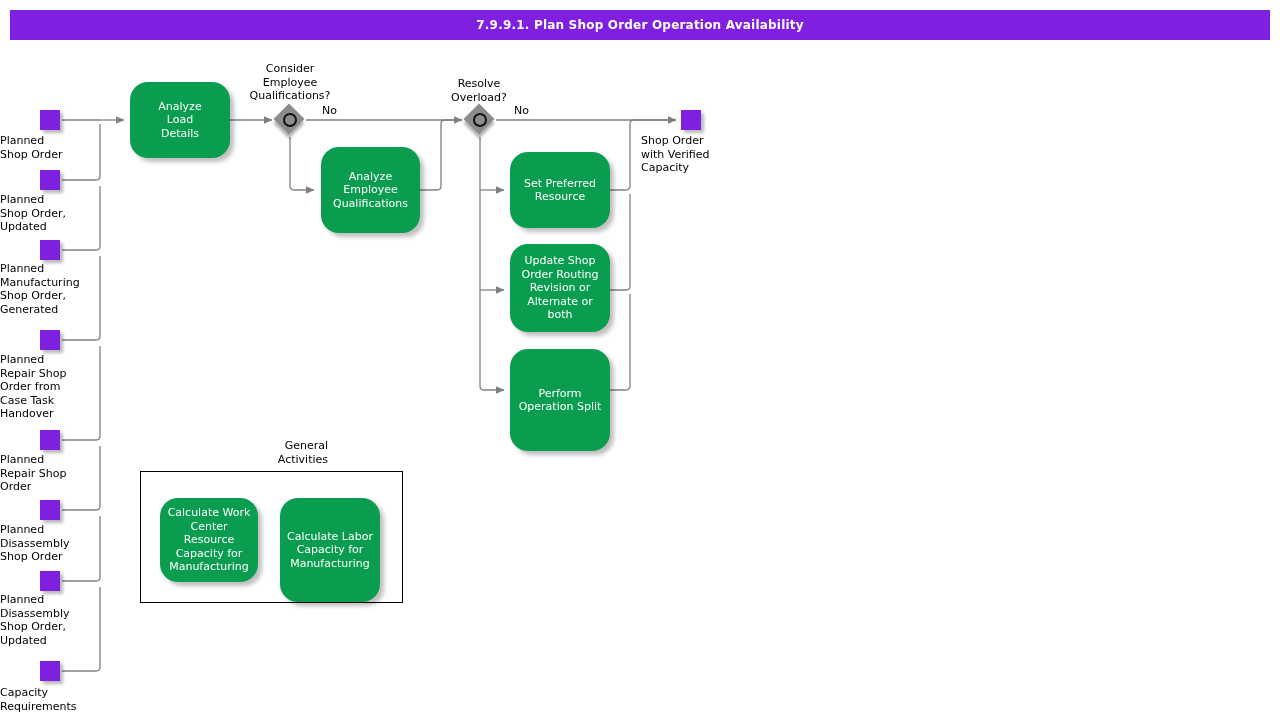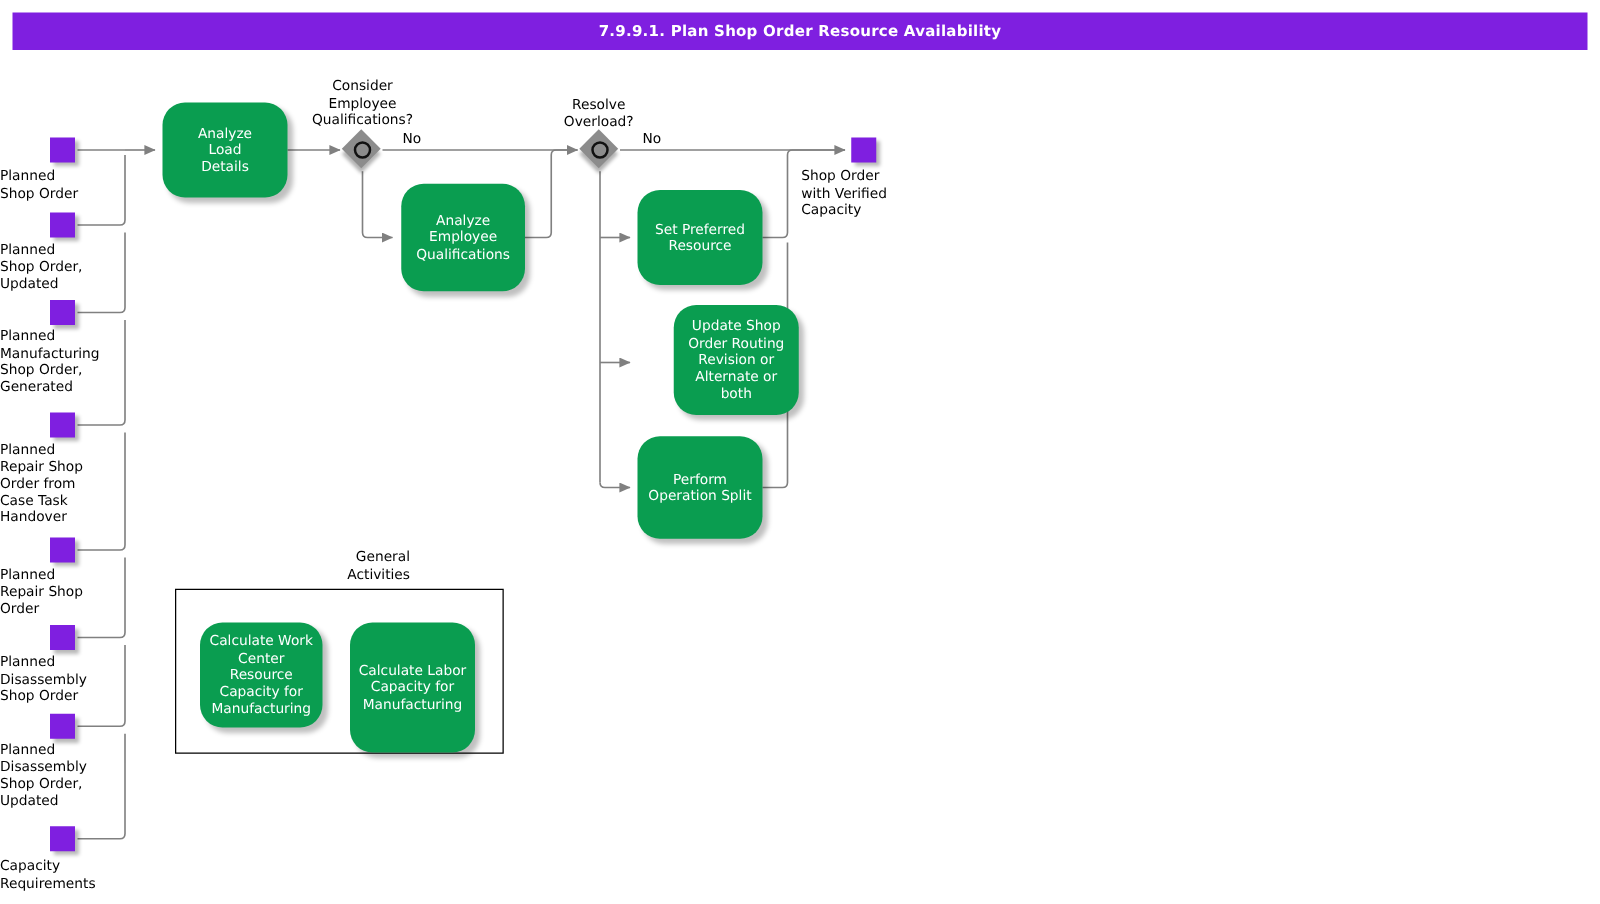--- a/index.html
+++ b/index.html
@@ -40,21 +40,21 @@
 
   
   .groupbox{position:absolute;border:1.4px solid #000;background:#fff;}
   .grouplabel{position:absolute;text-align:center;font-size:11px;color:#000;
               line-height:13.5px;width:120px;}
 </style>
 </head>
 <body>
 
 <div class="titlebar">
-  <span>7.9.9.1. Plan Shop Order Resource Availability</span>
+  <span>7.9.9.1. Plan Shop Order Operation Availability</span>
 </div>
 
 <svg class="wires" viewBox="0 0 1280 723" xmlns="http://www.w3.org/2000/svg">
   <defs>
     <marker id="ah" markerWidth="9" markerHeight="8" refX="8.5" refY="4" orient="auto" markerUnits="userSpaceOnUse">
       <path d="M0,0 L9,4 L0,8 z" fill="#808080"></path>
     </marker>
   </defs>
   <g fill="none" stroke="#808080" stroke-width="1.3">
 
@@ -130,23 +130,23 @@
   <div class="dataobj" style="left:681px;top:110px;"></div>
   <div class="dolabel" style="left:641px;top:134px;">Shop Order<br>with Verified<br>Capacity</div>
 </div>
 
 <div class="act" style="left:130px;top:82px;width:100px;height:76px;">Analyze<br>Load<br>Details</div>
 
 <div class="act" style="left:321px;top:147px;width:99px;height:86px;">Analyze<br>Employee<br>Qualifications</div>
 
 <div class="act" style="left:510px;top:152px;width:100px;height:76px;">Set Preferred<br>Resource</div>
 
-<div class="act" style="left:510px;top:244px;width:100px;height:88px;margin-left:29px;">Update Shop<br>Order Routing<br>Revision or<br>Alternate or<br>both</div>
+<div class="act" style="left:510px;top:244px;width:100px;height:88px;">Update Shop<br>Order Routing<br>Revision or<br>Alternate or<br>both</div>
 
-<div class="act" style="left:510px;top:349px;width:100px;height:82px;">Perform<br>Operation Split</div>
+<div class="act" style="left:510px;top:349px;width:100px;height:102px;">Perform<br>Operation Split</div>
 
 <div>
   <div class="gwlabel" style="left:220px;top:62px;">Consider<br>Employee<br>Qualifications?</div>
   <div class="gw" style="left:274px;top:104px;">
     <div class="dia"></div>
     <div class="cir"></div>
   </div>
   <div class="flowlabel" style="left:322px;top:104px;">No</div>
 </div>
 

